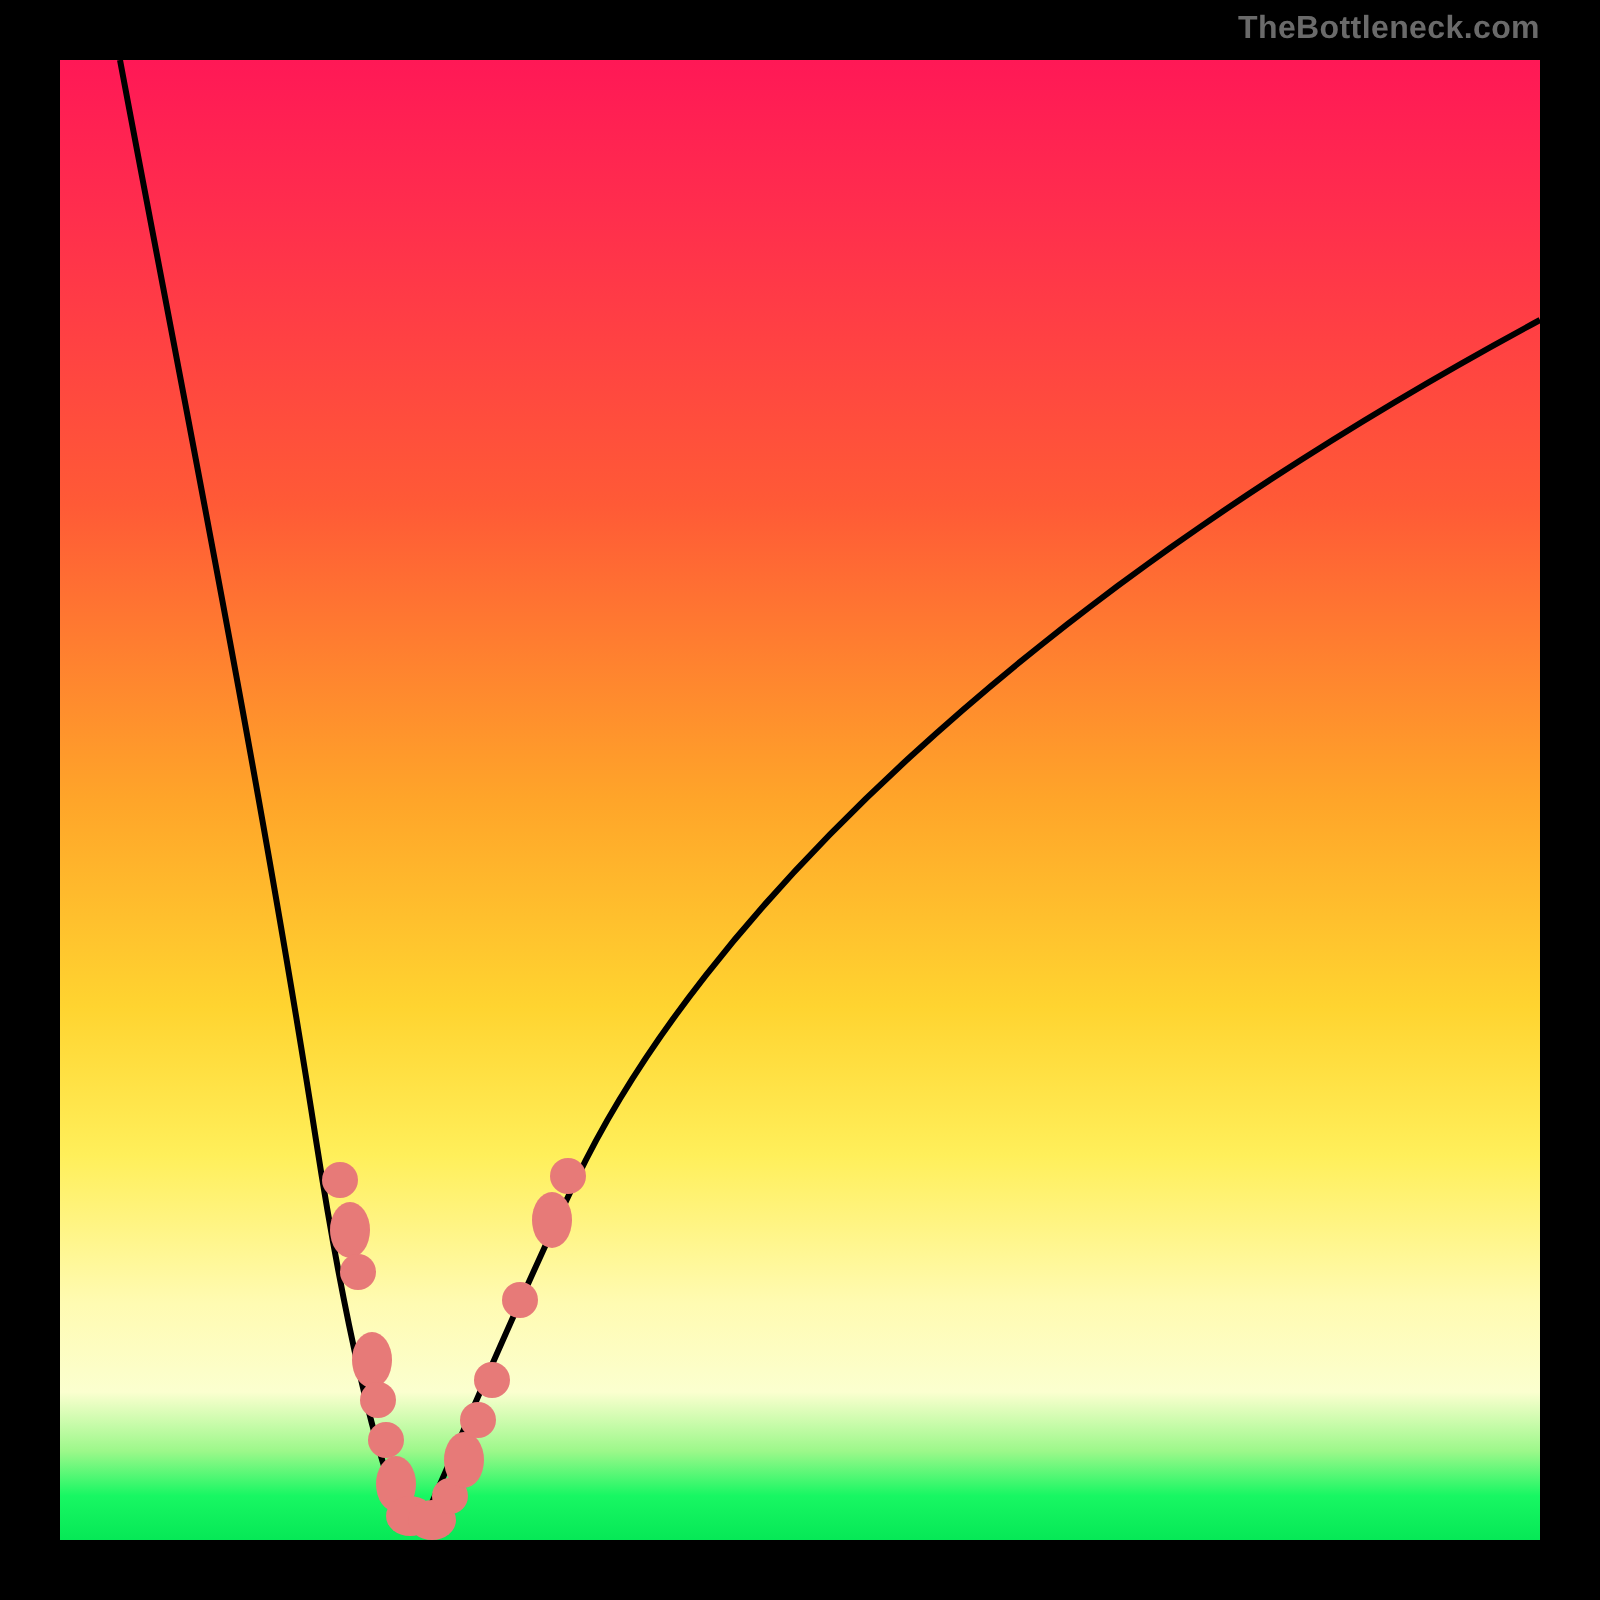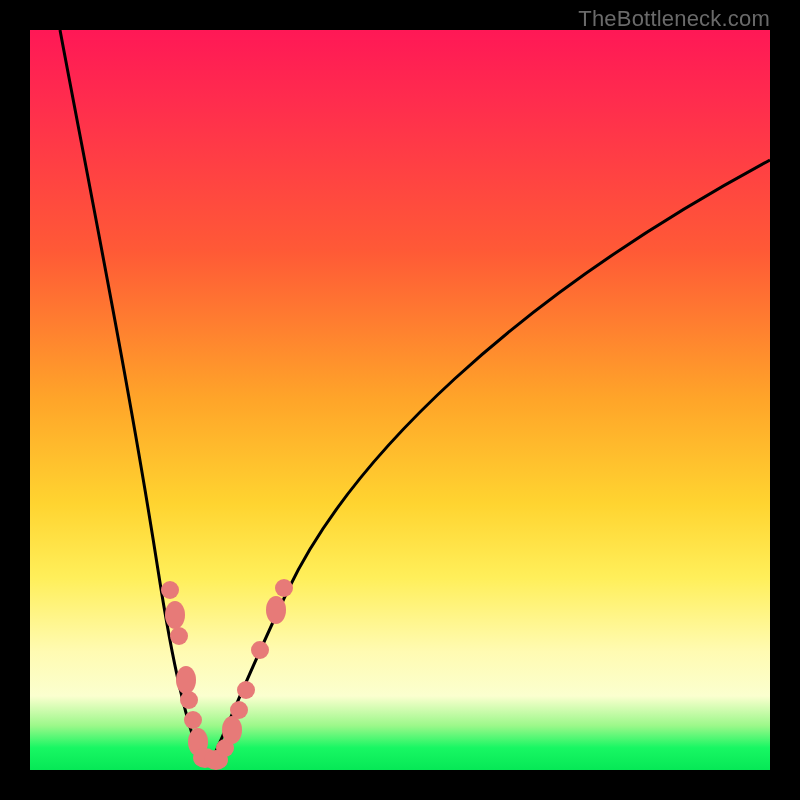--- a/index.html
+++ b/index.html
@@ -36,22 +36,22 @@
       #9cf88a 94%,
       #18f763 97%,
       #06e856 100%
     );
   }
   .credit {
     position: absolute;
     top: 6px;
     right: 30px;
     color: #6a6a6a;
-    font-size: 22px;
-    font-weight: 400;
+    font-size: 16px;
+    font-weight: 700;
     letter-spacing: 0.2px;
   }
   svg.curve {
     position: absolute;
     inset: 0;
   }
 </style>
 </head>
 <body>
 

